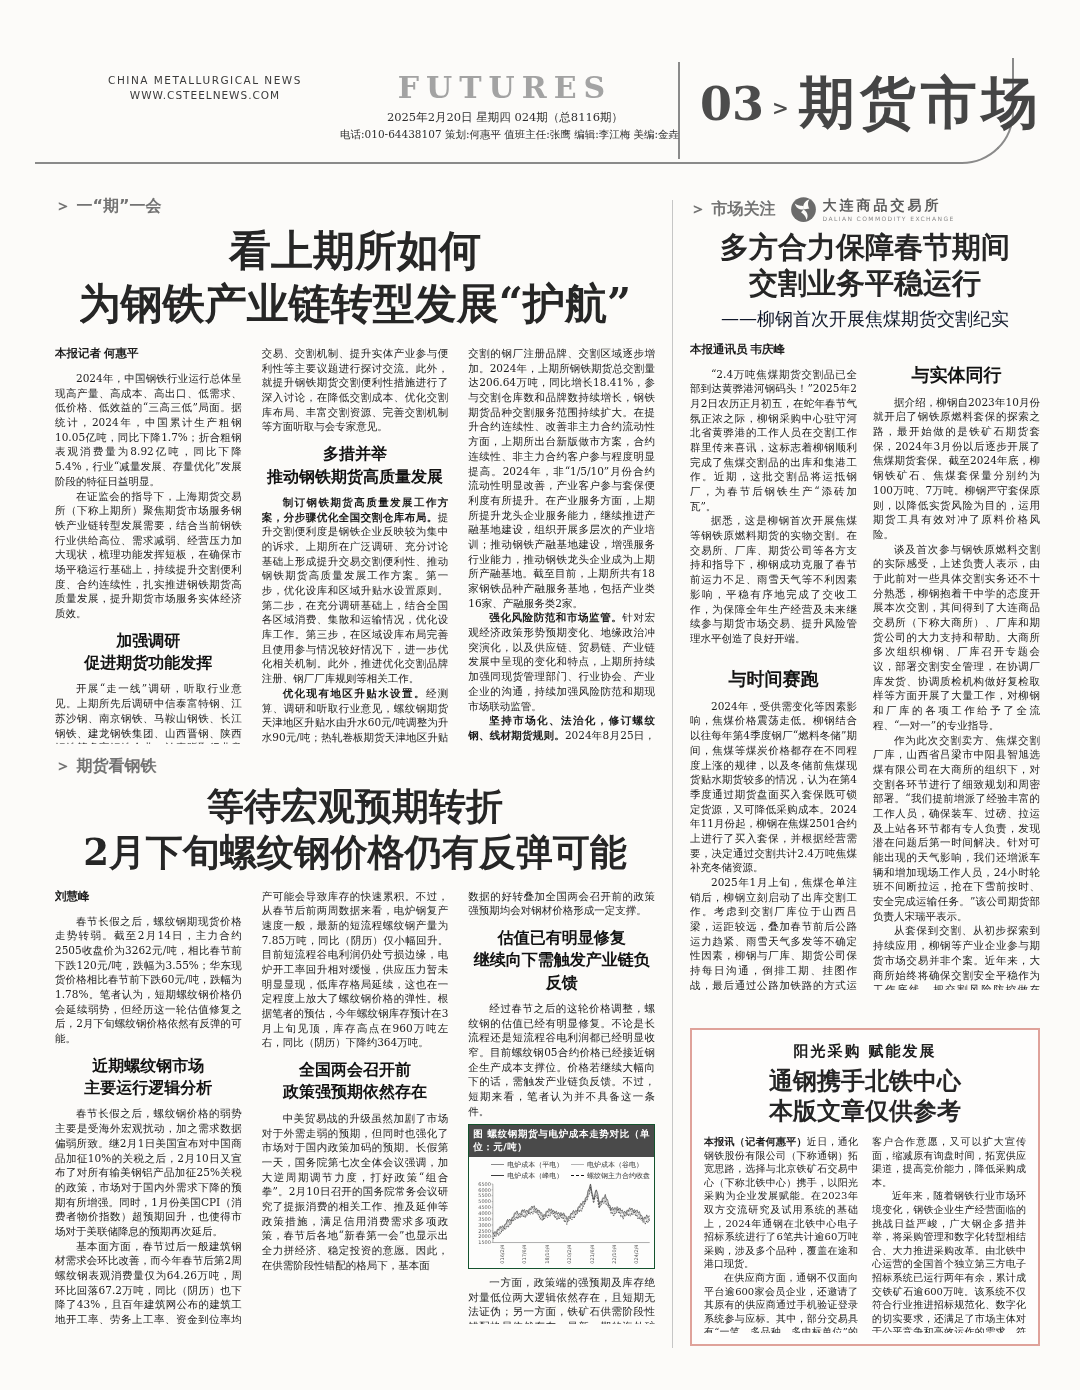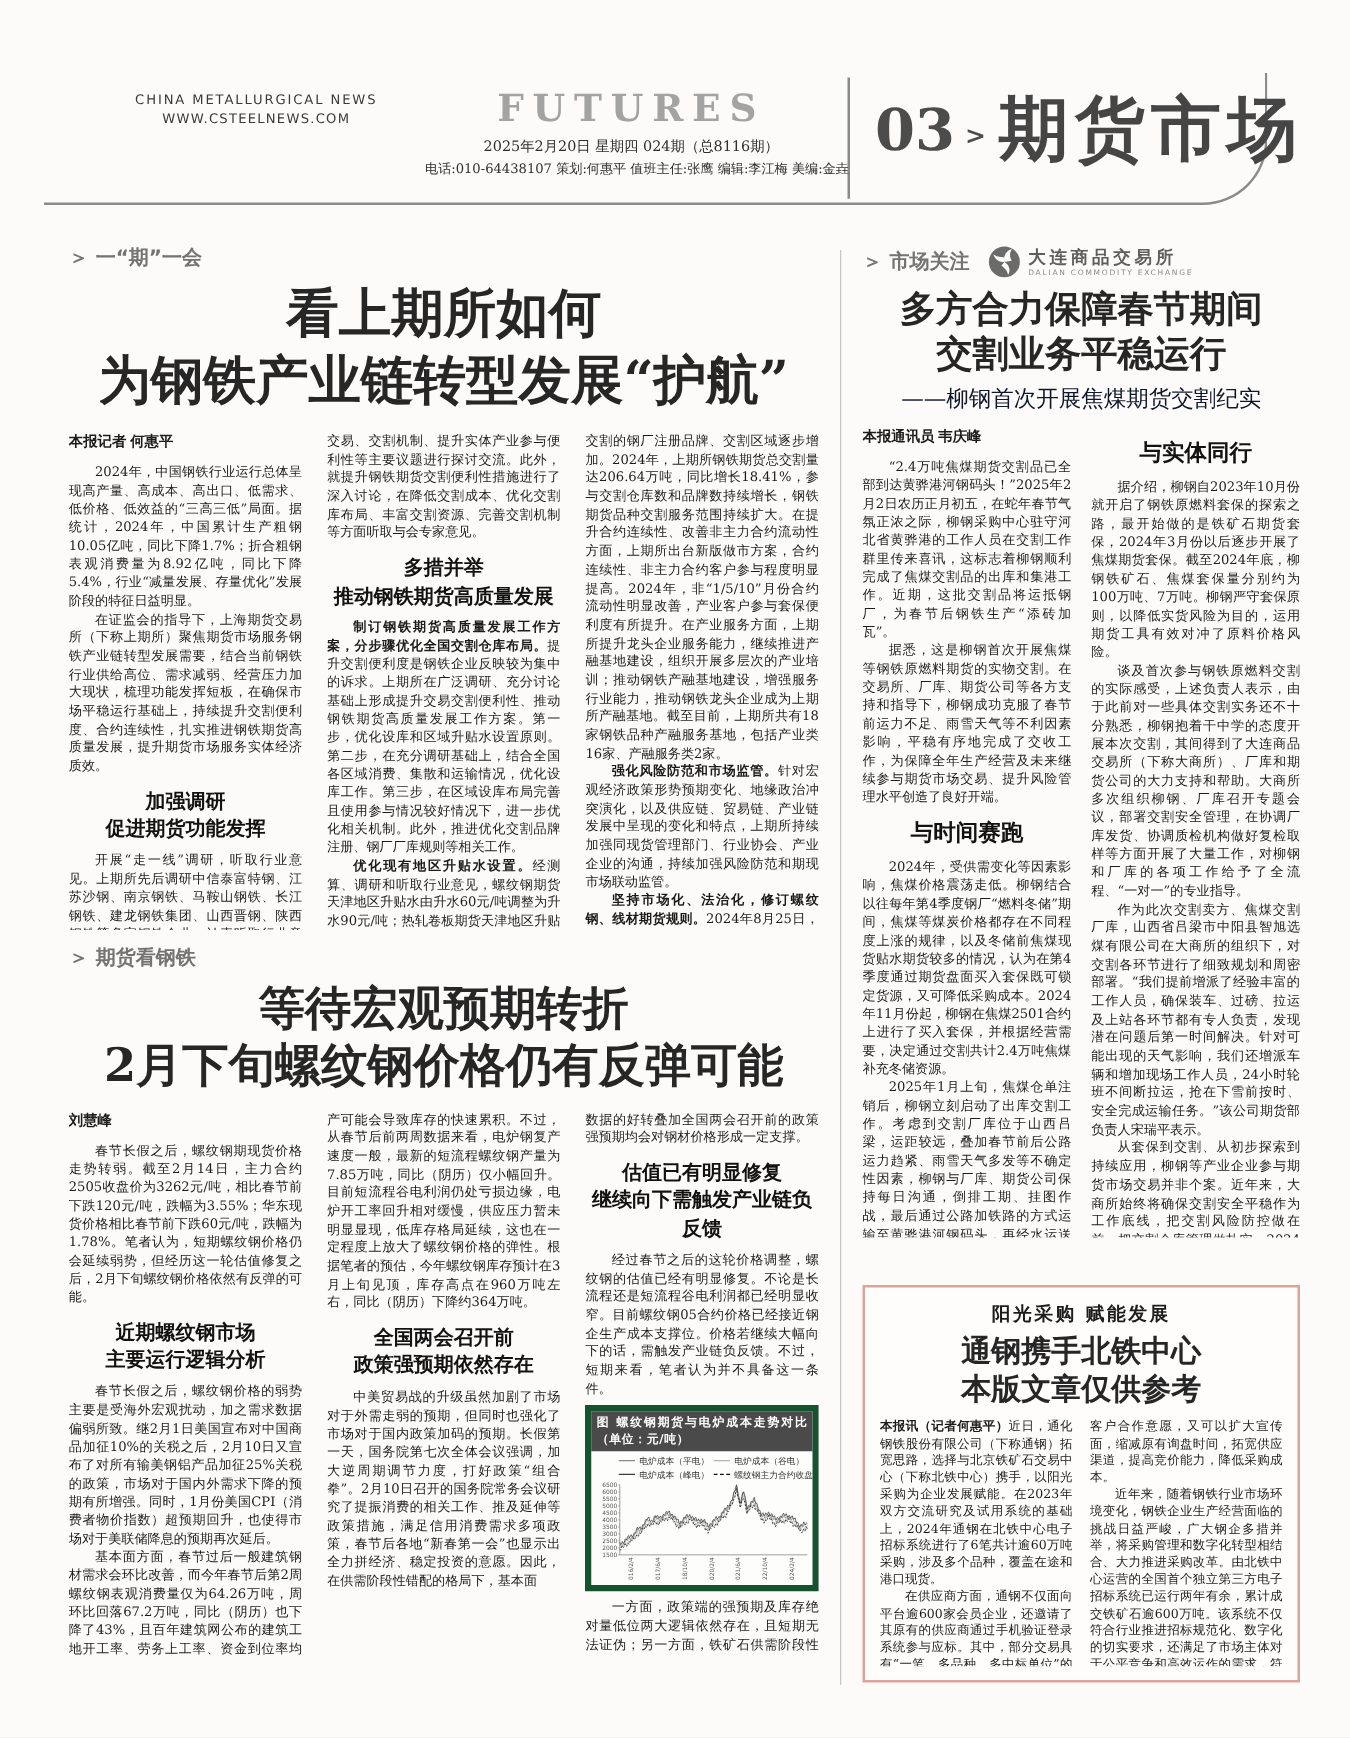--- a/index.html
+++ b/index.html
@@ -24,45 +24,45 @@
     font-family:"DejaVu Serif","Liberation Serif",serif;}
   
   .kicker{font-family:"DejaVu Sans","Liberation Sans",sans-serif;font-weight:700;font-size:16px;color:#737373;}
   .title{font-weight:900;text-align:center;color:#262626;line-height:1.25;}
   .subtitle{text-align:center;color:#0f172a;}
   .cols{display:flex;gap:20px;}
   .col{flex:1;overflow:hidden;text-align:justify;}
   .col p{margin:0;text-indent:2em;font-size:10.5px;line-height:1.4;}
   .col p.ni{text-indent:0;}
   .col p strong{font-family:"DejaVu Sans","Liberation Sans",sans-serif;font-weight:700;}
-  .byline{font-family:Liberation Sans, sans-serif;font-weight:700;font-size:11.5px;margin:0 0 10px 0;}
+  .byline{font-family:Liberation Serif, serif;font-weight:700;font-size:11.5px;margin:0 0 10px 0;}
   .subhead{font-family:"DejaVu Sans","Liberation Sans",sans-serif;font-weight:700;text-align:center;
     font-size:16px;line-height:1.4;margin:9px 0 7px 0;color:#121212;}
   
   #sec-shfe{position:absolute;left:55px;top:196px;width:600px;}
   #sec-shfe .title{font-size:42px;margin-top:8px;}
   #sec-shfe .cols{margin-top:16px;}
   #sec-shfe .col{height:398px;}
   #sec-rebar{position:absolute;left:55px;top:756px;width:600px;}
   #sec-rebar .title{font-size:37px;margin-top:6px;}
   #sec-rebar .cols{margin-top:13px;}
   #sec-rebar .col{height:435px;}
   #sec-liugang{position:absolute;left:690px;top:196px;width:350px;}
   #sec-liugang .title{font-size:29px;margin-top:6px;}
   #sec-liugang .subtitle{font-size:18px;margin-top:5px;font-weight:500;}
   #sec-liugang .cols{gap:16px;margin-top:11px;}
   #sec-liugang .col{height:648px;}
-  #sec-liugang .subhead{font-size:18px;margin:8px 0 8px 0;}
+  #sec-liugang .subhead{font-size:18px;margin:20px 0 8px 0;}
   .kicker-row{display:flex;align-items:center;gap:14px;}
   .dce-logo{display:flex;align-items:center;gap:6px;}
   .dce-cn{font-family:"DejaVu Sans","Liberation Sans",sans-serif;font-weight:700;font-size:14px;letter-spacing:3px;color:#5e5e5e;}
   .dce-en{font-size:6px;letter-spacing:1.4px;color:#8a8a8a;font-family:"DejaVu Sans","Liberation Sans",sans-serif;}
   .divider-v{position:absolute;left:672px;top:200px;height:1148px;border-left:1px solid #c6c6c6;}
   
-  .figure{border:5px solid #14532d;margin:5px 0 6px 0;background:#fdfdfc;}
+  .figure{border:1px solid #14532d;margin:5px 0 6px 0;background:#fdfdfc;}
   .fig-title{background:#4a4a4a;color:#fff;font-family:"DejaVu Sans","Liberation Sans",sans-serif;
     font-weight:700;font-size:9.5px;padding:3px 4px;letter-spacing:.5px;}
   .fig-legend{display:grid;grid-template-columns:1fr 1fr;padding:3px 4px 0 22px;gap:1px 4px;}
   .fig-legend .li{display:flex;align-items:center;gap:3px;font-size:7px;color:#333;
     font-family:"DejaVu Sans","Liberation Sans",sans-serif;white-space:nowrap;}
   .fig-legend .sample{width:13px;border-top-width:1.6px;border-top-color:#333;height:0;}
   .ax{font-size:5px;fill:#555;font-family:"DejaVu Sans","Liberation Sans",sans-serif;}
   .axline{stroke:#777;stroke-width:.6;fill:none;}
   
   #box-tonggang{position:absolute;left:690px;top:1028px;width:350px;height:318px;box-sizing:border-box;

